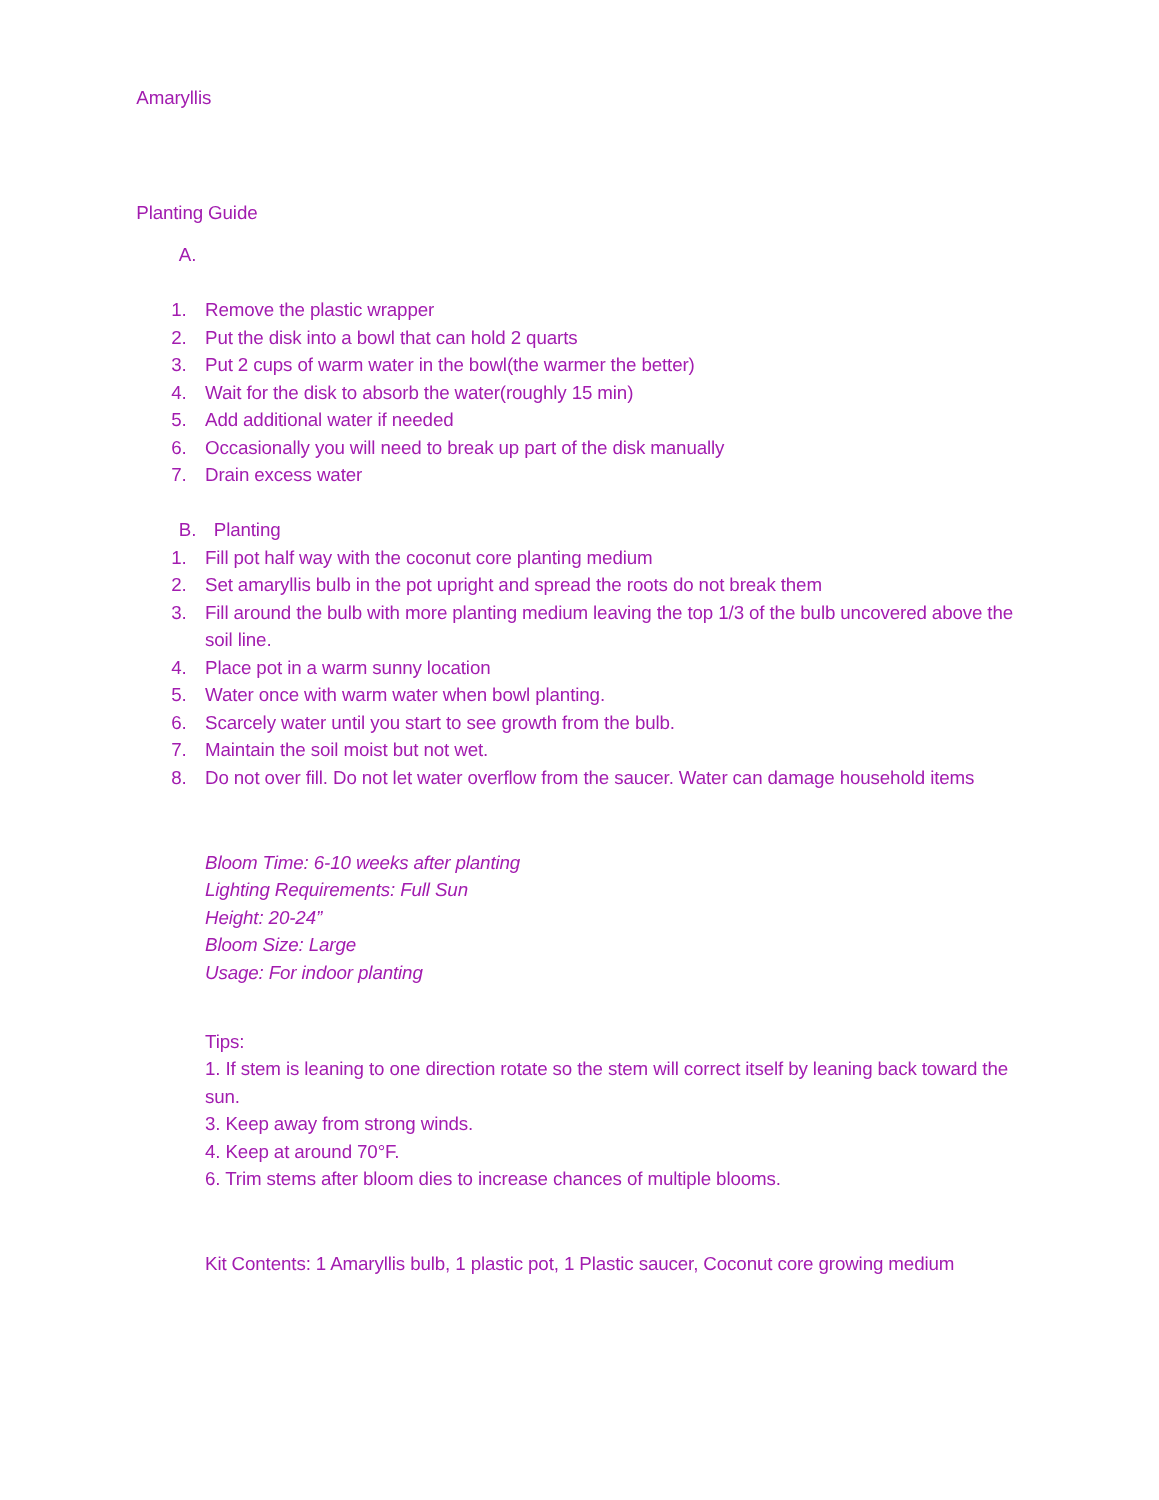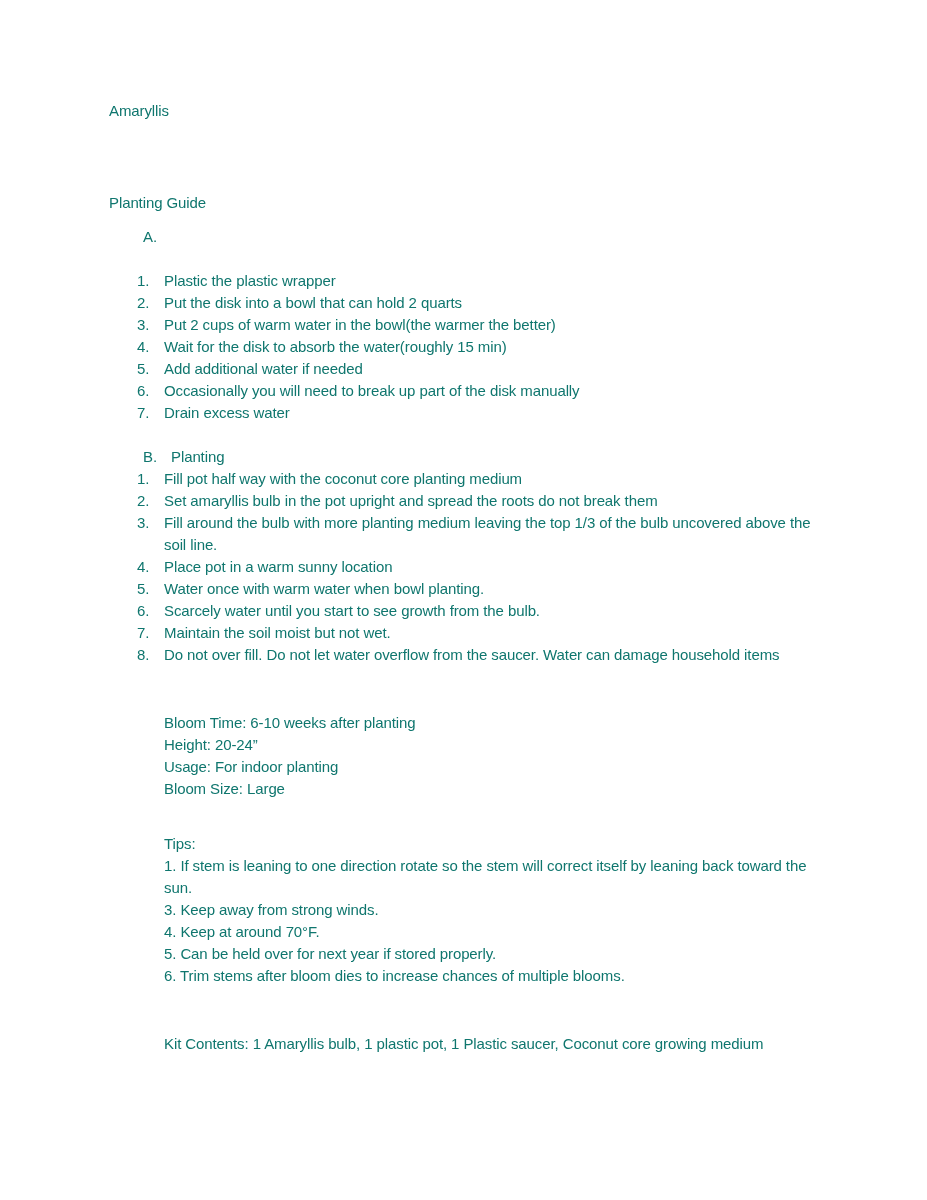--- a/index.html
+++ b/index.html
@@ -9,24 +9,24 @@
   }
   .page {
     position: relative;
     width: 927px;
     height: 1200px;
     background: #ffffff;
     overflow: hidden;
     font-family: "Liberation Sans", sans-serif;
     font-size: 15px;
     line-height: 22px;
-    color: #0f766e;
+    color: #a21caf;
     letter-spacing: -0.1px;
     box-sizing: border-box;
-    padding: 100px 105px 0 109px;
+    padding: 68px 105px 0 109px;
   }
   .doc-title { margin: 0; }
   .doc-subtitle { margin-top: 70px; }
 
   
   .section-heading { display: flex; }
   .section-heading .letter {
     width: 28px;
     margin-left: 34px;
     flex: 0 0 auto;
@@ -44,41 +44,41 @@
     margin-left: 28px;
     flex: 0 0 auto;
   }
   .num-item .txt {
     flex: 1 1 auto;
     max-width: 655px;
   }
 
   
   .indent-block { margin-left: 55px; max-width: 652px; }
-  .details-block { margin-top: 46px; }
+  .details-block { margin-top: 46px; font-style: italic; }
   .tips-block { margin-top: 33px; }
   .kit-block { margin-top: 46px; }
 </style>
 </head>
 <body>
 
 <div class="page">
 
   <div class="doc-title">Amaryllis</div>
 
   <div class="doc-subtitle">Planting Guide</div>
 
   <div class="section-heading heading-a">
     <span class="letter">A.</span>
   </div>
 
   <div class="num-list list-a">
     <div class="num-item">
       <span class="num">1.</span>
-      <span class="txt">Plastic the plastic wrapper</span>
+      <span class="txt">Remove the plastic wrapper</span>
     </div>
     <div class="num-item">
       <span class="num">2.</span>
       <span class="txt">Put the disk into a bowl that can hold 2 quarts</span>
     </div>
     <div class="num-item">
       <span class="num">3.</span>
       <span class="txt">Put 2 cups of warm water in the bowl(the warmer the better)</span>
     </div>
     <div class="num-item">
@@ -134,29 +134,29 @@
       <span class="txt">Maintain the soil moist but not wet.</span>
     </div>
     <div class="num-item">
       <span class="num">8.</span>
       <span class="txt">Do not over fill. Do not let water overflow from the saucer. Water can damage household items</span>
     </div>
   </div>
 
   <div class="indent-block details-block">
     <div class="detail-line">Bloom Time: 6-10 weeks after planting</div>
+    <div class="detail-line">Lighting Requirements: Full Sun</div>
     <div class="detail-line">Height: 20-24”</div>
+    <div class="detail-line">Bloom Size: Large</div>
     <div class="detail-line">Usage: For indoor planting</div>
-    <div class="detail-line">Bloom Size: Large</div>
   </div>
 
   <div class="indent-block tips-block">
     <div class="tips-heading">Tips:</div>
     <div class="tip-line">1. If stem is leaning to one direction rotate so the stem will correct itself by leaning back toward the sun.</div>
     <div class="tip-line">3. Keep away from strong winds.</div>
     <div class="tip-line">4. Keep at around 70°F.</div>
-    <div class="tip-line">5. Can be held over for next year if stored properly.</div>
     <div class="tip-line">6. Trim stems after bloom dies to increase chances of multiple blooms.</div>
   </div>
 
   <div class="indent-block kit-block">Kit Contents: 1 Amaryllis bulb, 1 plastic pot, 1 Plastic saucer, Coconut core growing medium</div>
 
 </div>
 
 </body></html>

